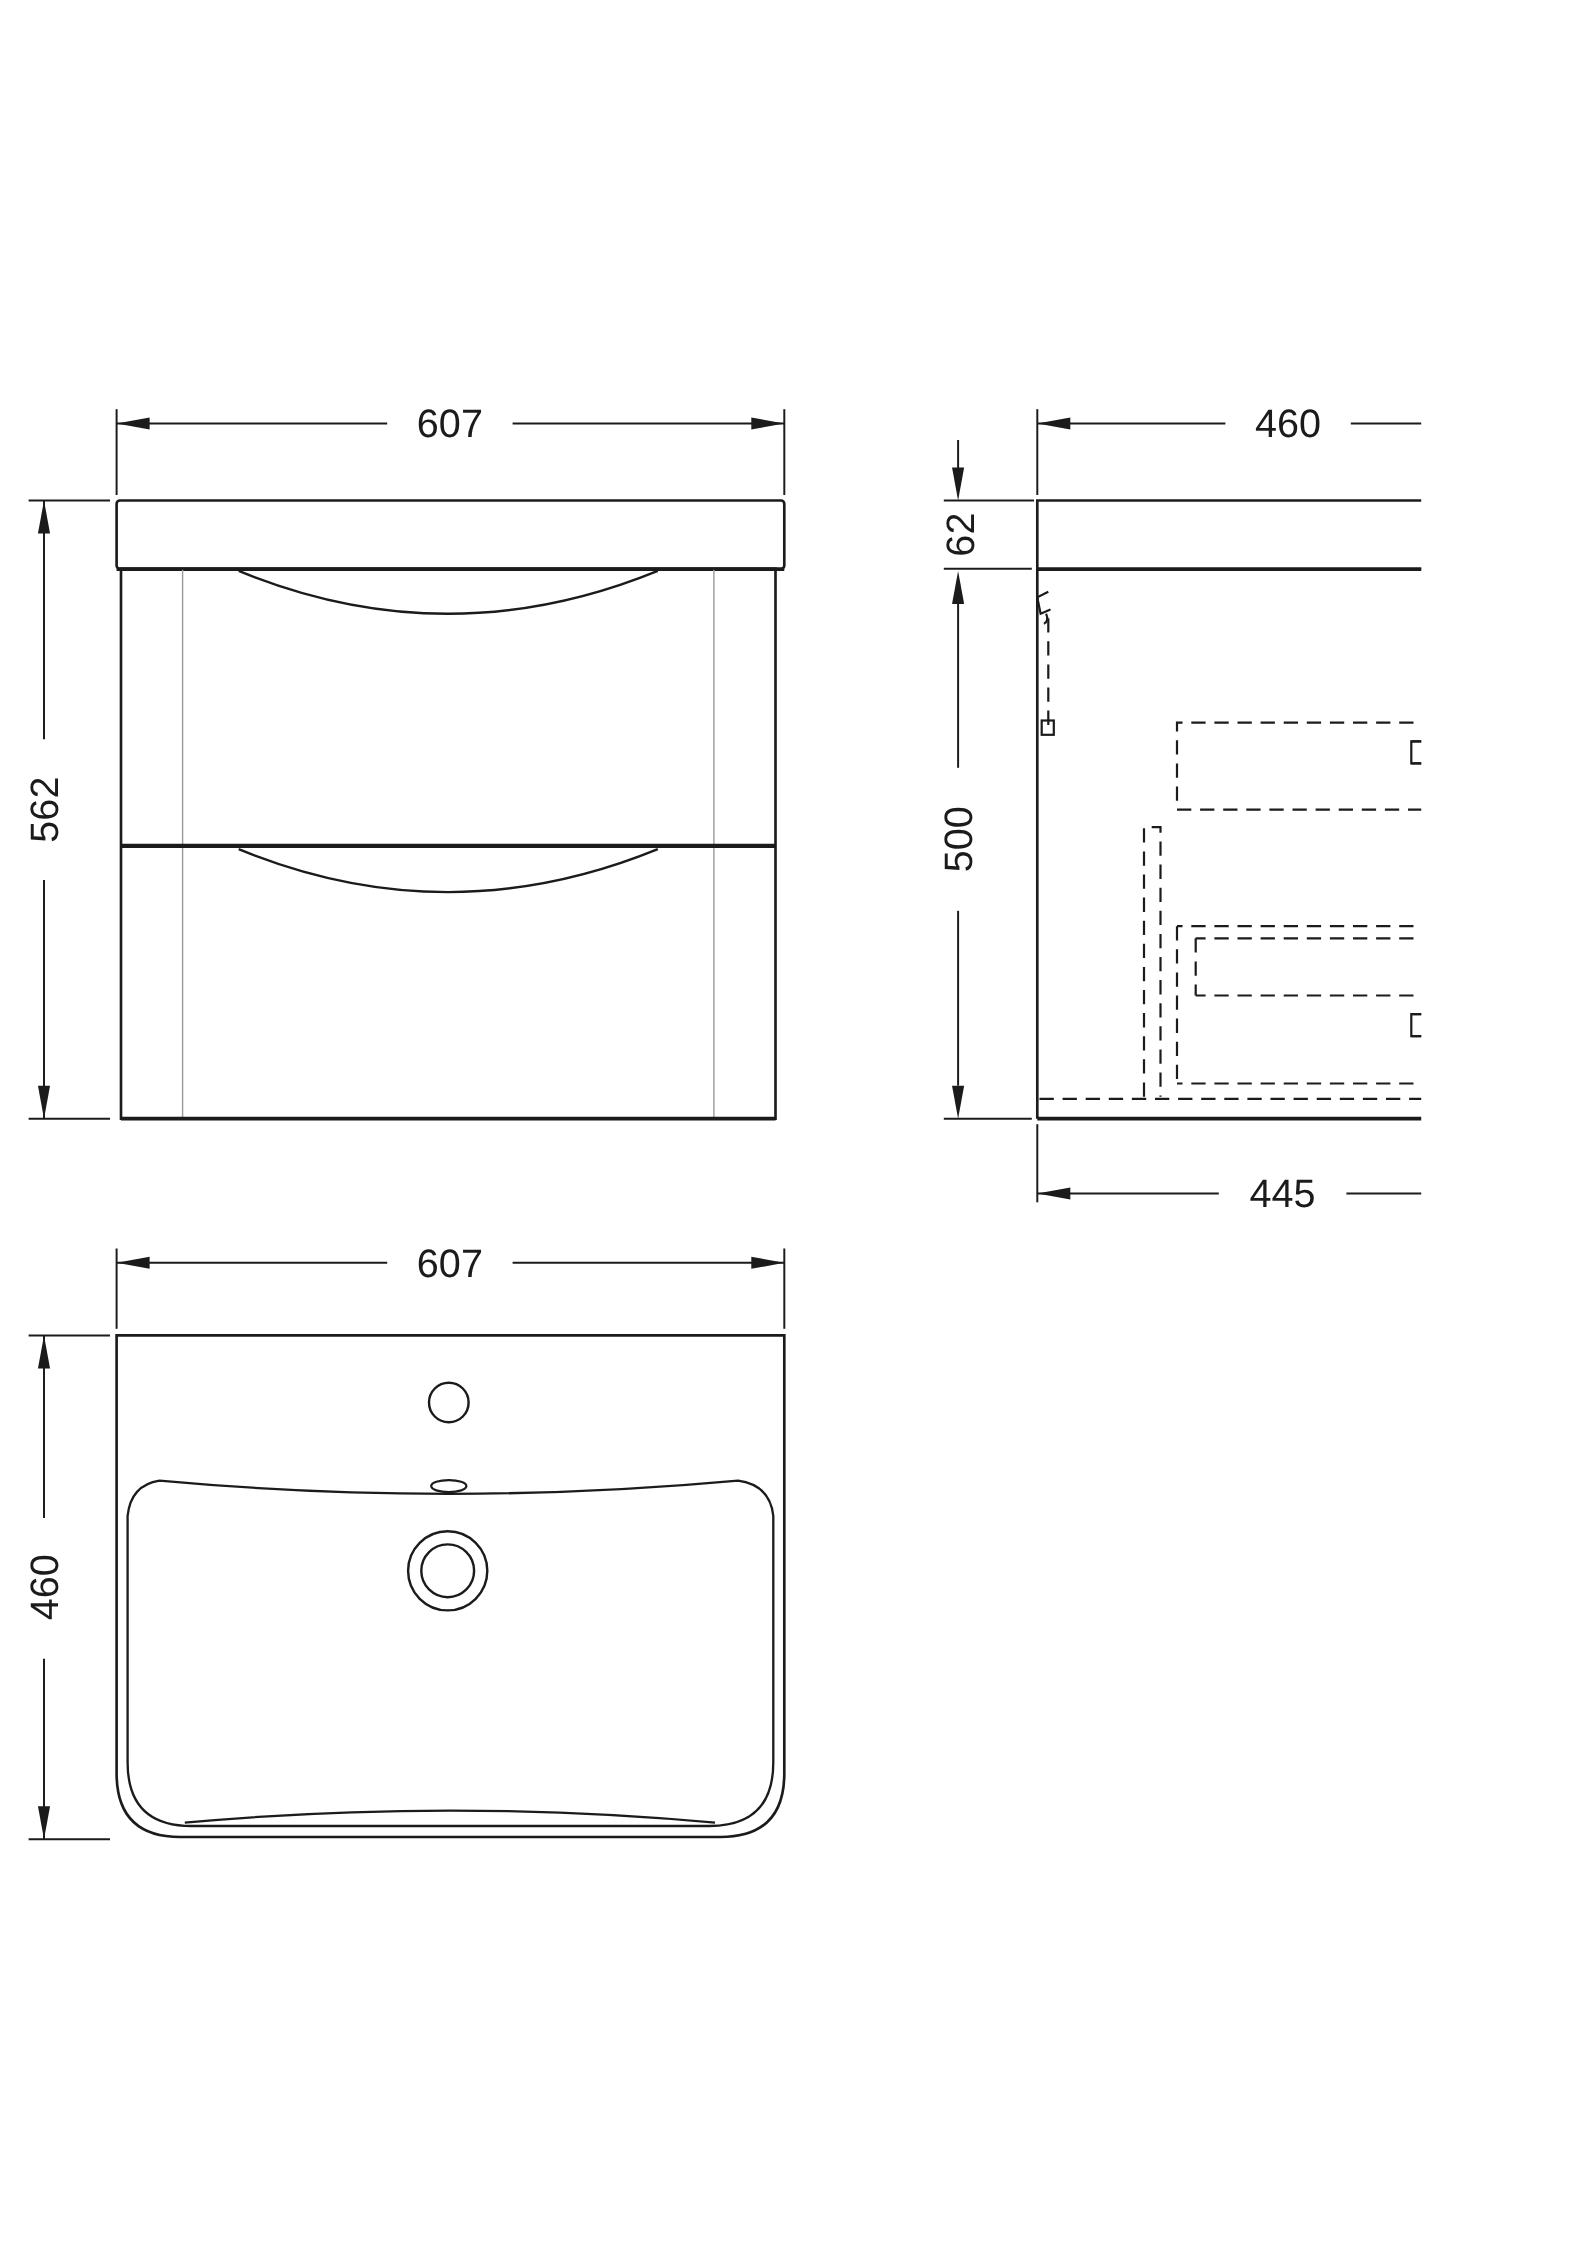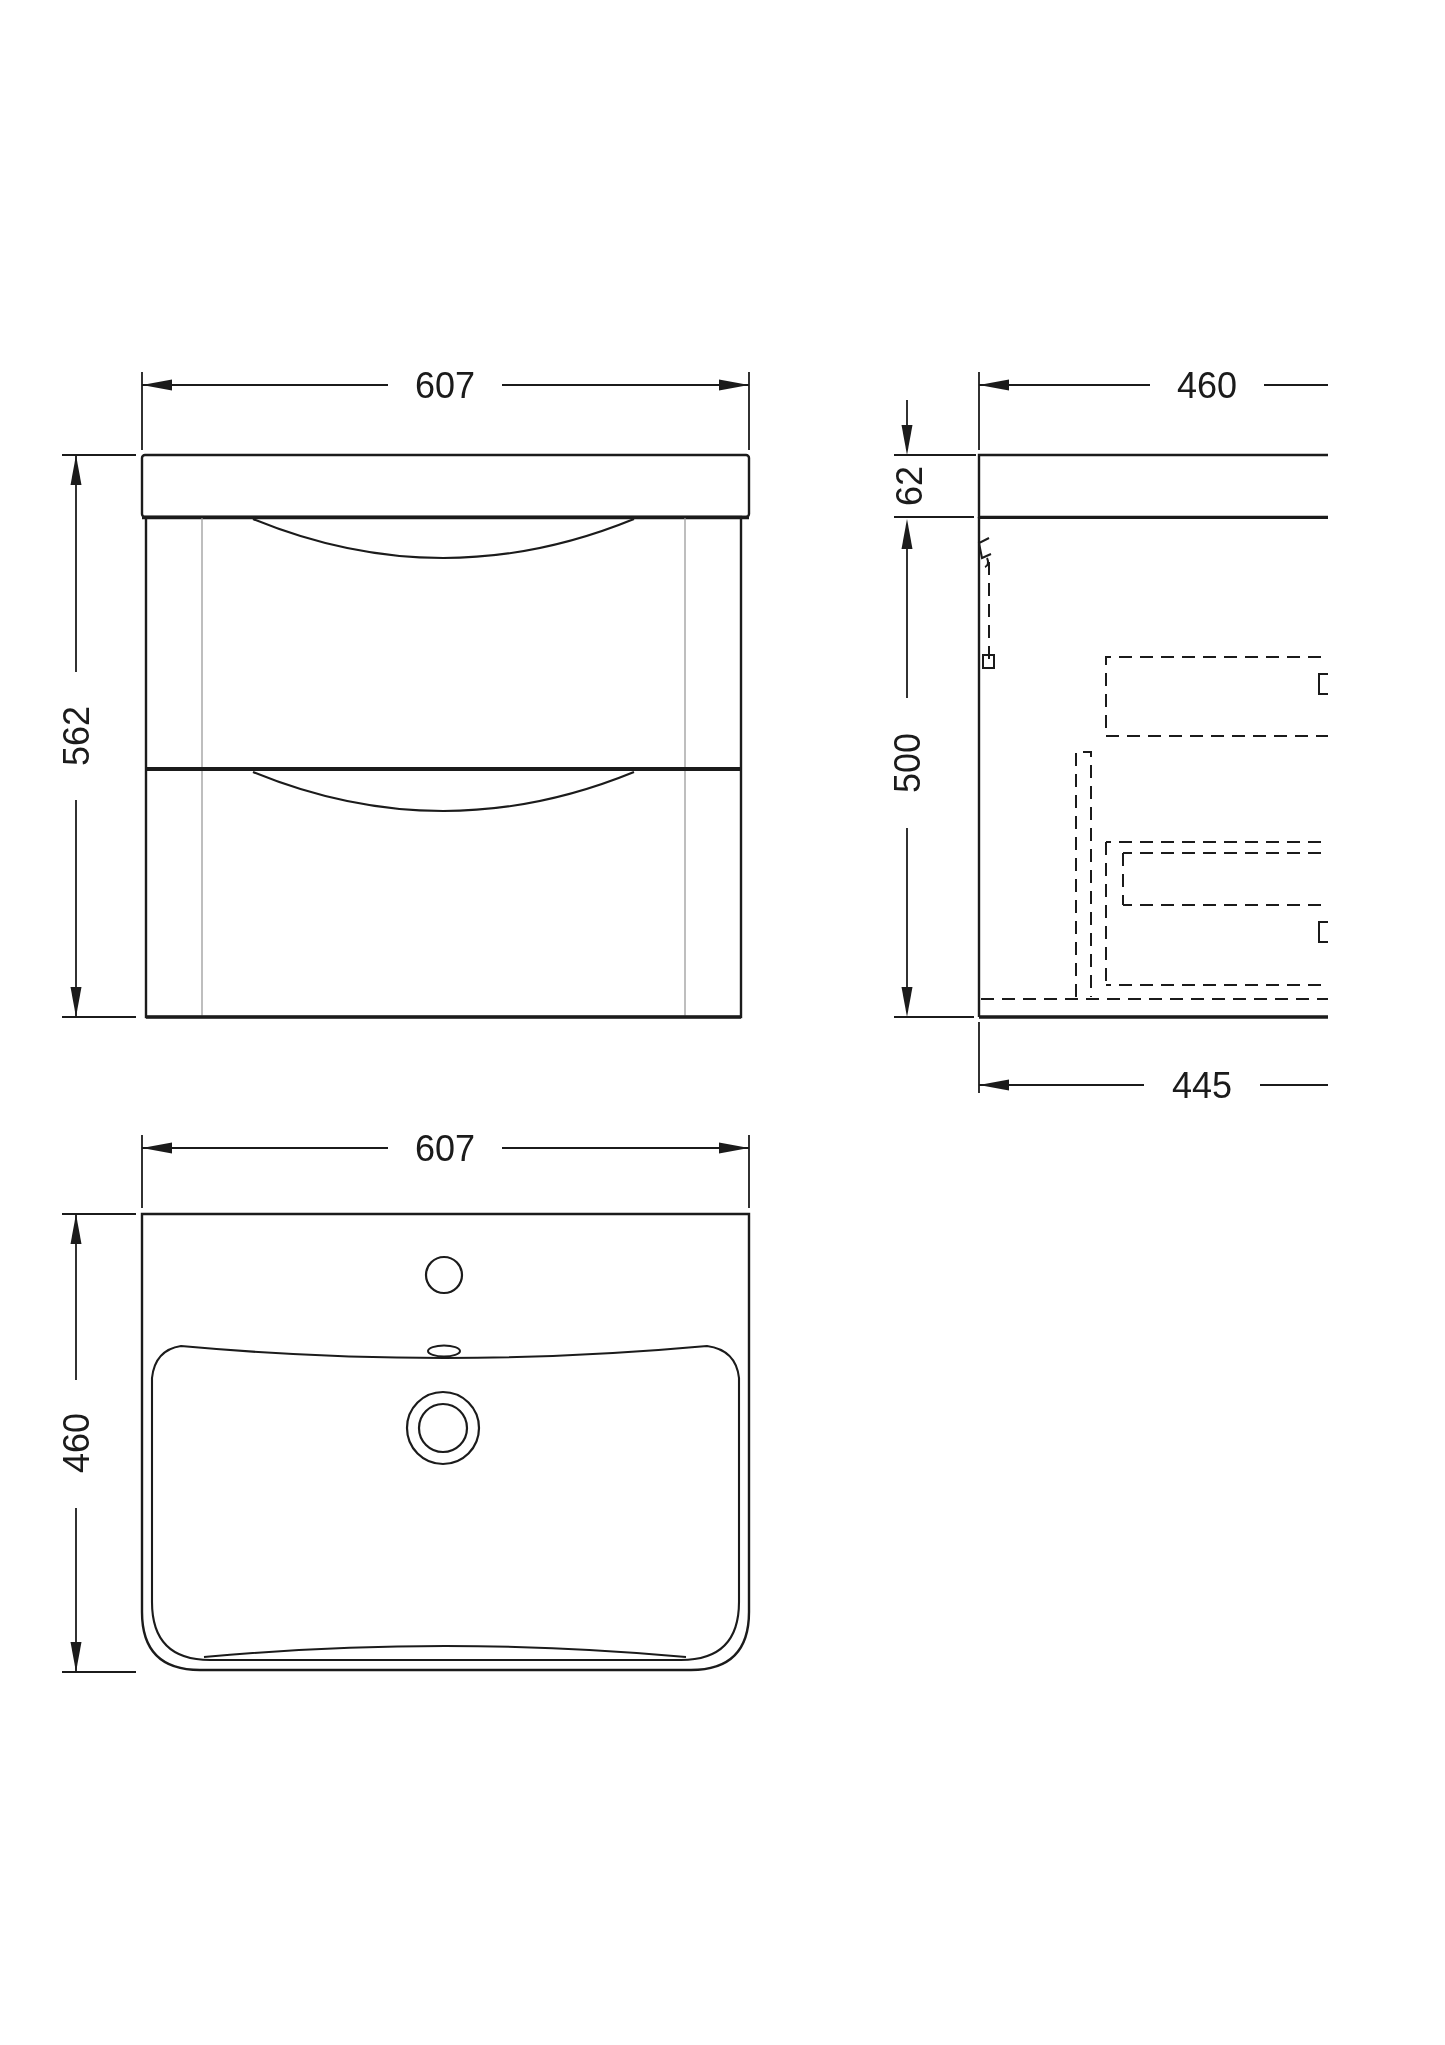--- a/index.html
+++ b/index.html
@@ -1,16 +1,16 @@
 <!DOCTYPE html>
 <html><head>
 <meta charset="utf-8">
 <style>
   html,body{margin:0;padding:0;background:#ffffff;}
-  .page{position:relative;width:1292px;height:2045px;background:#ffffff;overflow:hidden;padding-left:36px;}
+  .page{position:relative;width:1292px;height:2045px;background:#ffffff;overflow:hidden;}
   svg{display:block;}
   text{font-family:"Liberation Sans","DejaVu Sans",sans-serif;fill:#1b1b1b;}
   .dim-label{font-size:36px;}
 </style>
 </head>
 <body>
 
 <div class="page">
 <svg width="1445" height="2045" viewBox="0 0 1445 2045">
   <rect x="0" y="0" width="1445" height="2045" fill="#ffffff"></rect>

